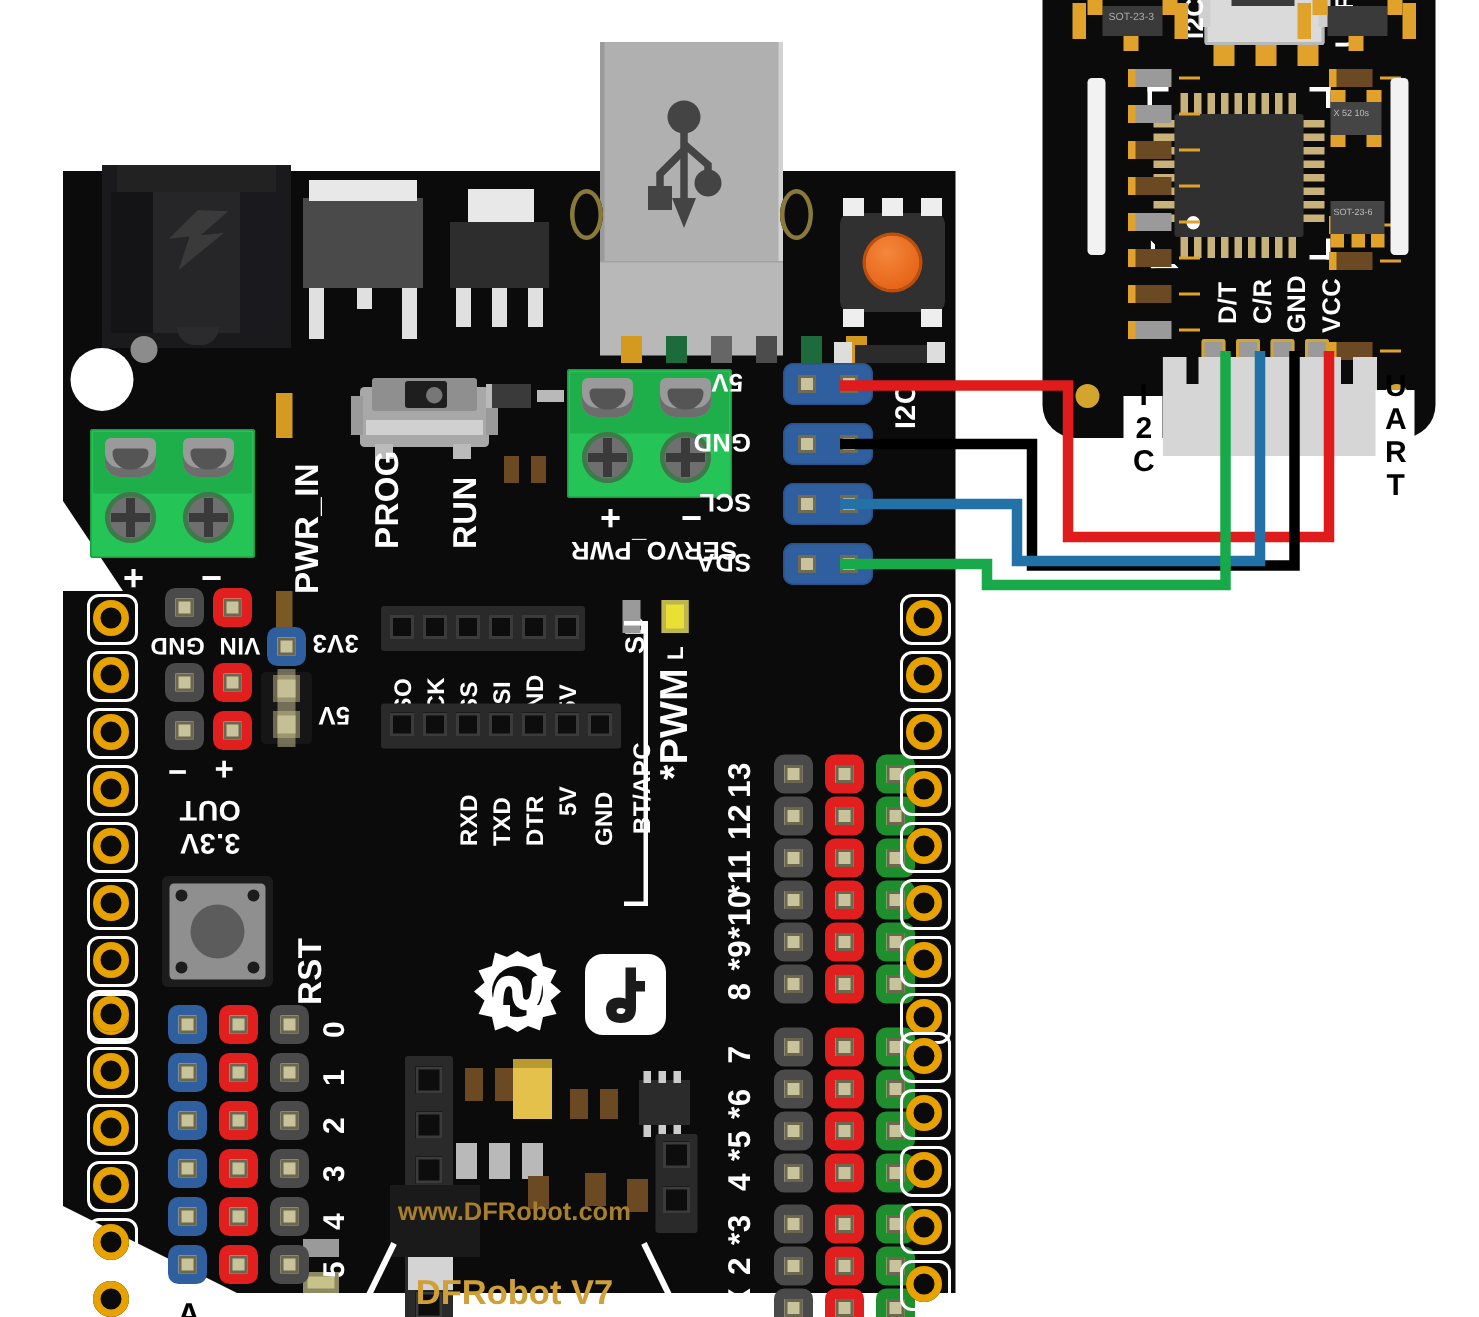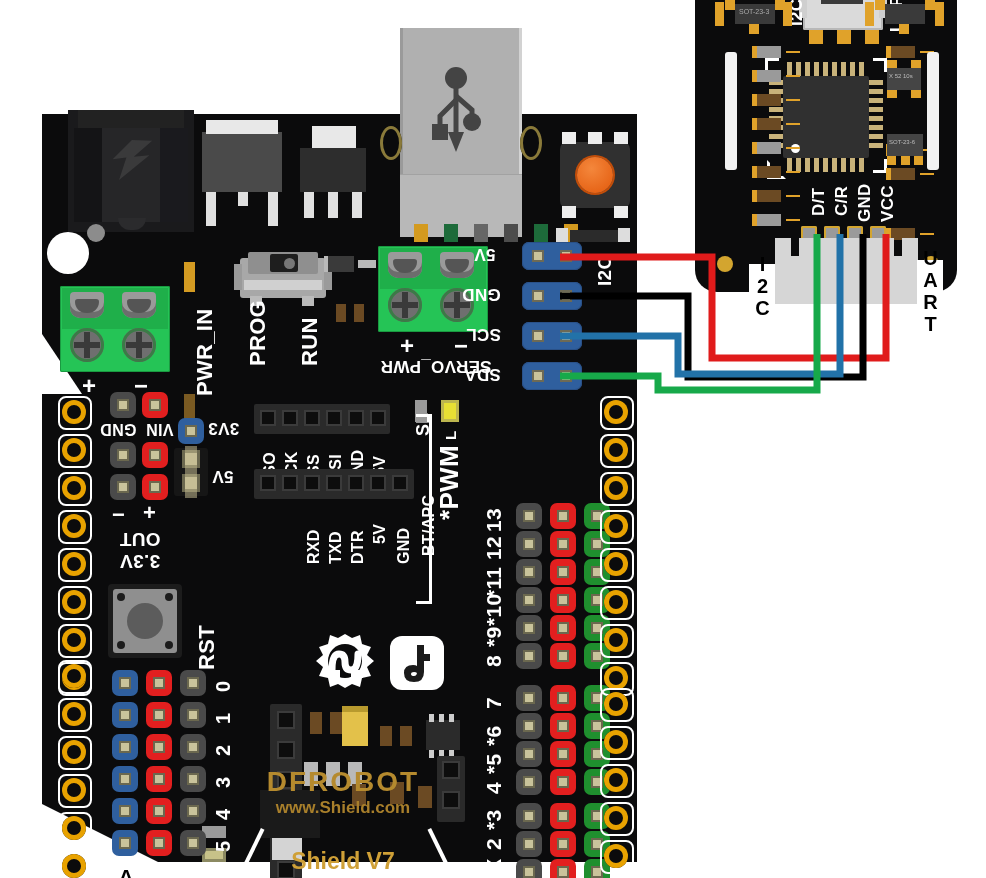--- a/index.html
+++ b/index.html
@@ -398,26 +398,24 @@
     </div>
     <div class="abs" style="left:218px;top:676px;width:60px;height:48px;background:#1a1a1a;">
       <div class="abs" style="left:12px;top:48px;width:30px;height:22px;background:#d4d4d4;"></div>
     </div>
     <div class="abs" style="left:310px;top:670px;width:14px;height:22px;background:#6b4a23;"></div>
     <div class="abs" style="left:348px;top:668px;width:14px;height:22px;background:#6b4a23;"></div>
     <div class="abs" style="left:376px;top:672px;width:14px;height:22px;background:#6b4a23;"></div>
 
     <div class="abs" style="left:212px;top:652px;width:180px;">
     </div>
-    <div class="abs" style="left:212px;top:652px;width:178px;text-align:center;color:#b58a2e;
-                font-size:28px;font-weight:bold;letter-spacing:2px;">DFROBOT</div>
     <div class="abs" style="left:212px;top:684px;width:178px;text-align:center;color:#a87f2b;
-                font-size:17px;font-weight:bold;">www.Shield.com</div>
+                font-size:17px;font-weight:bold;">www.DFRobot.com</div>
     <div class="abs" style="left:196px;top:734px;width:210px;text-align:center;color:#cfa037;
-                font-size:23px;font-weight:bold;">Shield V7</div>
+                font-size:23px;font-weight:bold;">DFRobot V7</div>
     <div class="abs" style="left:206px;top:712px;width:4px;height:58px;background:#fff;transform:rotate(26deg);"></div>
     <div class="abs" style="left:398px;top:712px;width:4px;height:58px;background:#fff;transform:rotate(-26deg);"></div>
 
     <div class="abs" style="left:160px;top:712px;width:24px;height:12px;background:#9a9a9a;"></div>
     <div class="abs" style="left:160px;top:734px;width:24px;height:14px;background:#c7c289;box-shadow:inset 0 0 0 3px #8c8a62;"></div>
     <div class="hdrstrip" style="left:395px;top:642px;width:28px;height:66px;">
       <i style="left:5px;top:5px;width:18px;height:18px;"></i>
       <i style="left:5px;top:35px;width:18px;height:18px;"></i>
     </div>
 

